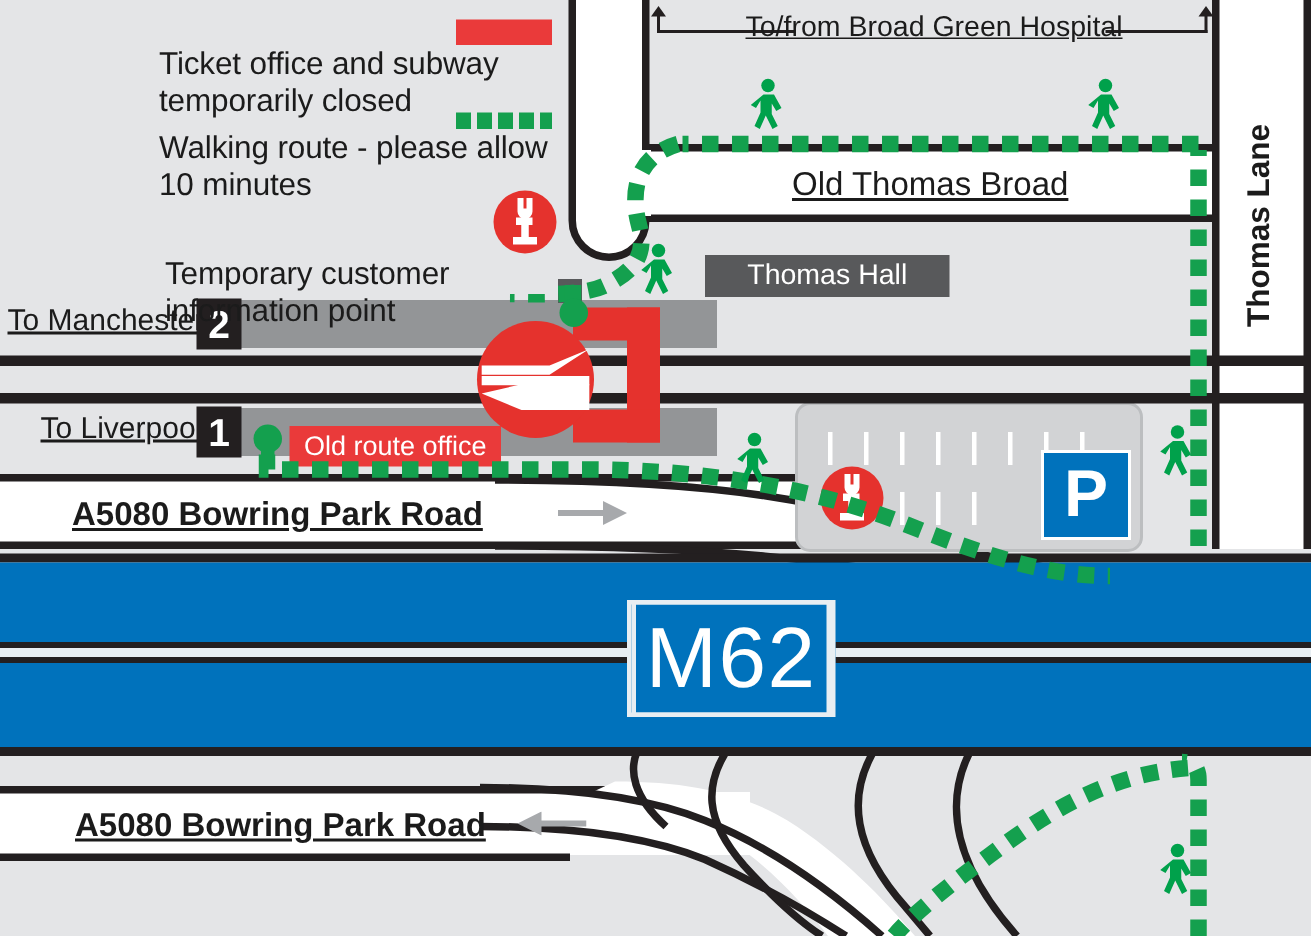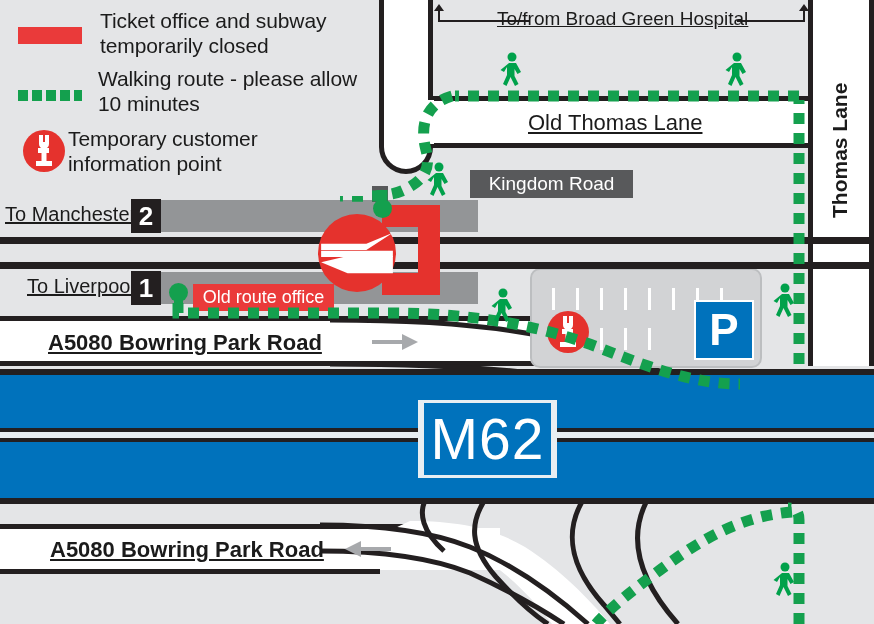--- a/index.html
+++ b/index.html
@@ -3,21 +3,21 @@
 <meta charset="utf-8">
 <title>Broad Green station access map</title>
 <style>
   html,body{margin:0;padding:0;background:#fff;}
   body{font-family:"Liberation Sans",sans-serif;}
   #map{position:relative;width:874px;height:624px;background:#e4e5e7;overflow:hidden;}
   .abs{position:absolute;}
 
   
   #legend{position:absolute;left:0;top:0;width:372px;height:196px;background:#e4e5e7;z-index:60;}
-  .lg-row{position:absolute;display:flex;align-items:center;}
+  .lg-row{position:absolute;display:flex;align-items:flex-end;flex-direction:column;}
   .lg-text{font-size:21px;line-height:25px;color:#1b1b1b;font-weight:500;letter-spacing:-0.1px;}
   .lg-swatch-red{width:64px;height:17px;background:#ea3a3a;margin-top:5px;}
   .lg-swatch-dash{width:64px;height:11px;margin-top:9px;
      background:repeating-linear-gradient(to right,#14a04e 0 10px,transparent 10px 14px);}
   .lg-i{width:44px;height:44px;flex:0 0 44px;}
 
   
   .rd-white{background:#ffffff;}
   .rd-edge{background:#231f20;}
   .platform{background:#939597;}
@@ -94,25 +94,25 @@
   <div class="leader" style="left:438px;top:20px;width:92px;"></div>
   <div class="leader-tick" style="left:438px;top:8px;height:14px;"></div>
   <div class="abs" style="left:434px;top:4px;width:0;height:0;border-left:5px solid transparent;
               border-right:5px solid transparent;border-bottom:7px solid #231f20;"></div>
   <div class="leader" style="left:737px;top:20px;width:68px;"></div>
   <div class="leader-tick" style="left:803px;top:8px;height:14px;"></div>
   <div class="abs" style="left:799px;top:4px;width:0;height:0;border-left:5px solid transparent;
               border-right:5px solid transparent;border-bottom:7px solid #231f20;"></div>
   <div class="maplabel" style="left:497px;top:8px;font-size:19px;">To/from Broad Green Hospital</div>
 
-  <div class="maplabel" style="left:528px;top:110px;font-size:22px;z-index:7;">Old Thomas Lane</div>
+  <div class="maplabel" style="left:528px;top:110px;font-size:22px;z-index:7;">Old Thomas Broad</div>
 
   <div id="thomas-lane-label" style="left:828px;top:218px;z-index:8;">Thomas Lane</div>
 
-  <div class="chip chip-dark" style="left:470px;top:170px;width:163px;height:28px;font-size:19px;z-index:12;">Kingdom Road</div>
+  <div class="chip chip-dark" style="left:470px;top:170px;width:163px;height:28px;font-size:19px;z-index:12;">Thomas Hall</div>
 
   <div class="abs platform" style="left:160px;top:200px;width:318px;height:32px;z-index:10;"></div>
 
   <div class="abs platform" style="left:160px;top:272px;width:318px;height:32px;z-index:10;"></div>
 
   <div class="abs grey-block" style="left:372px;top:186px;width:16px;height:16px;z-index:11;"></div>
 
   <div class="abs rd-edge" style="left:0;top:237px;width:874px;height:7px;z-index:14;"></div>
   <div class="abs rd-edge" style="left:0;top:262px;width:874px;height:7px;z-index:14;"></div>
 

